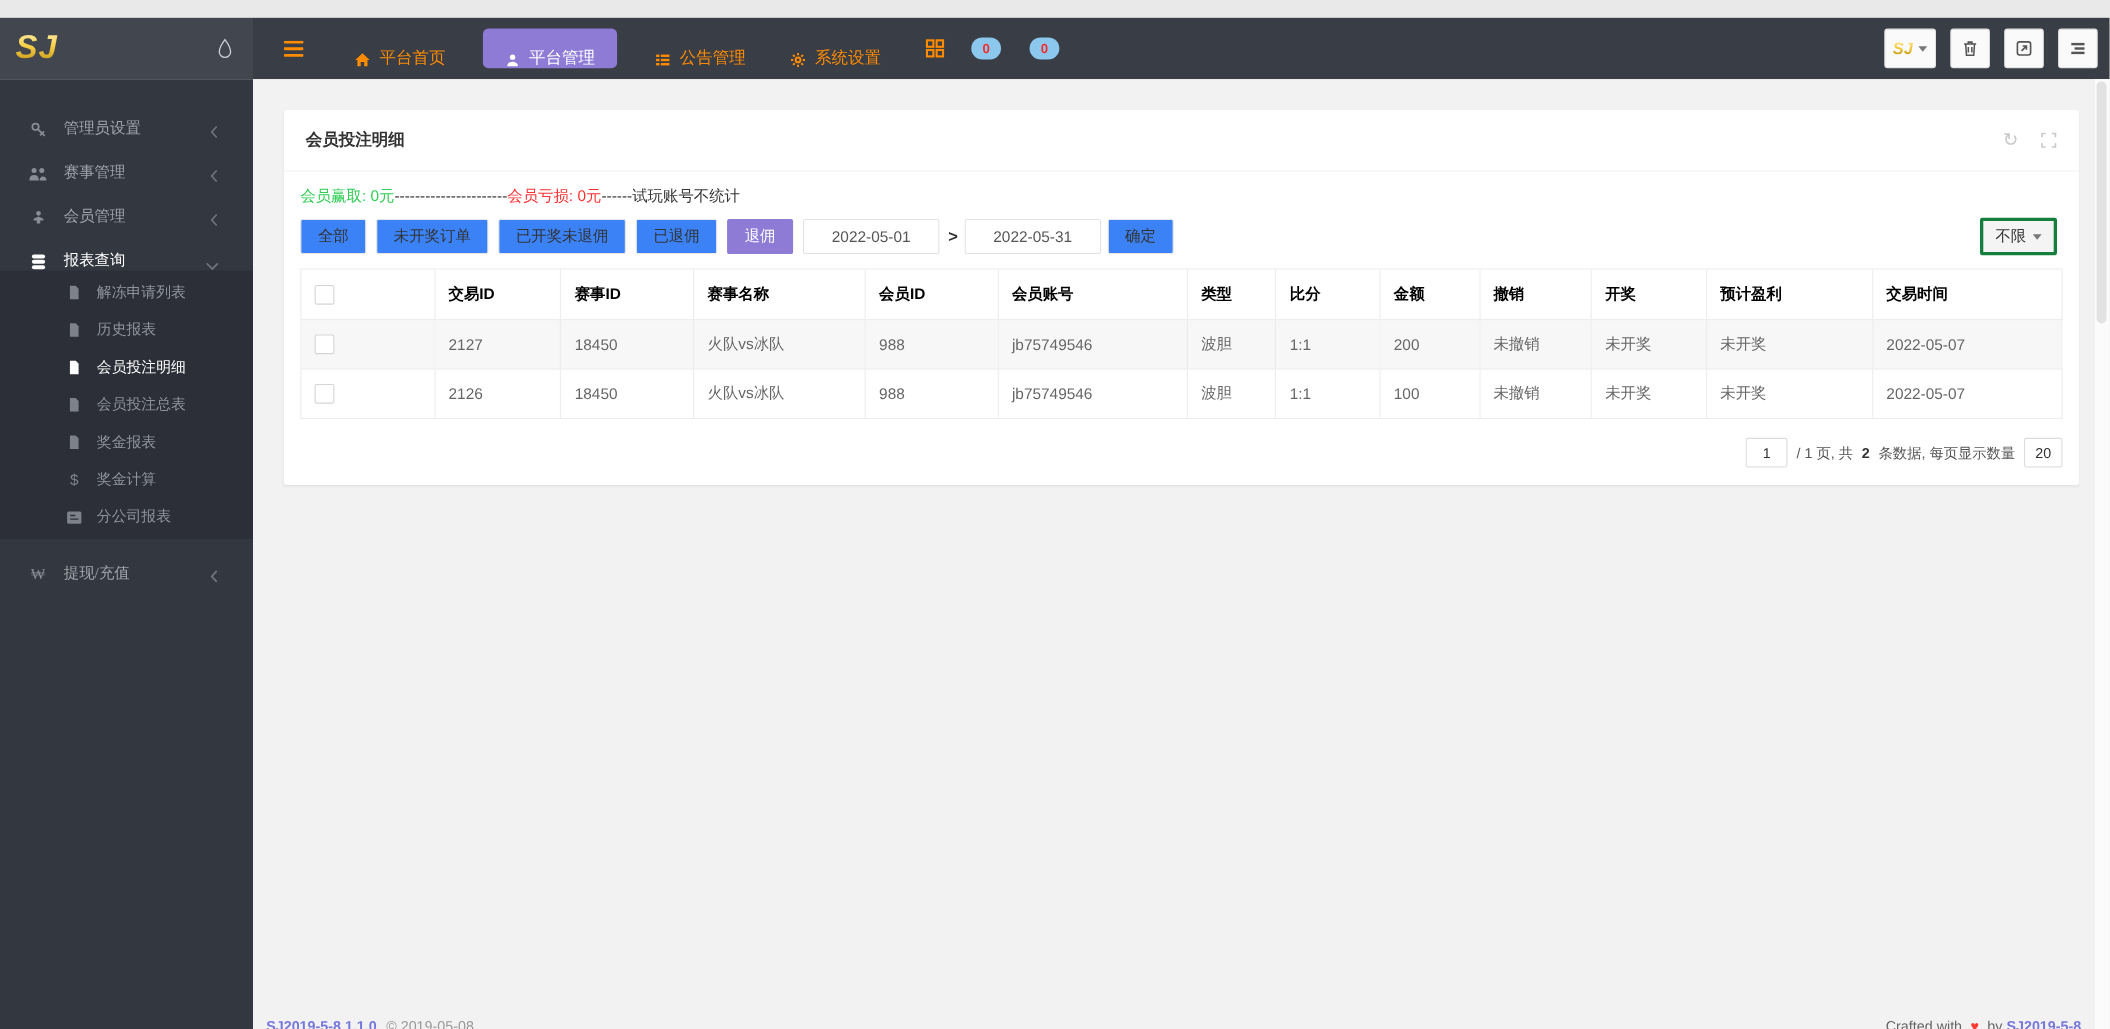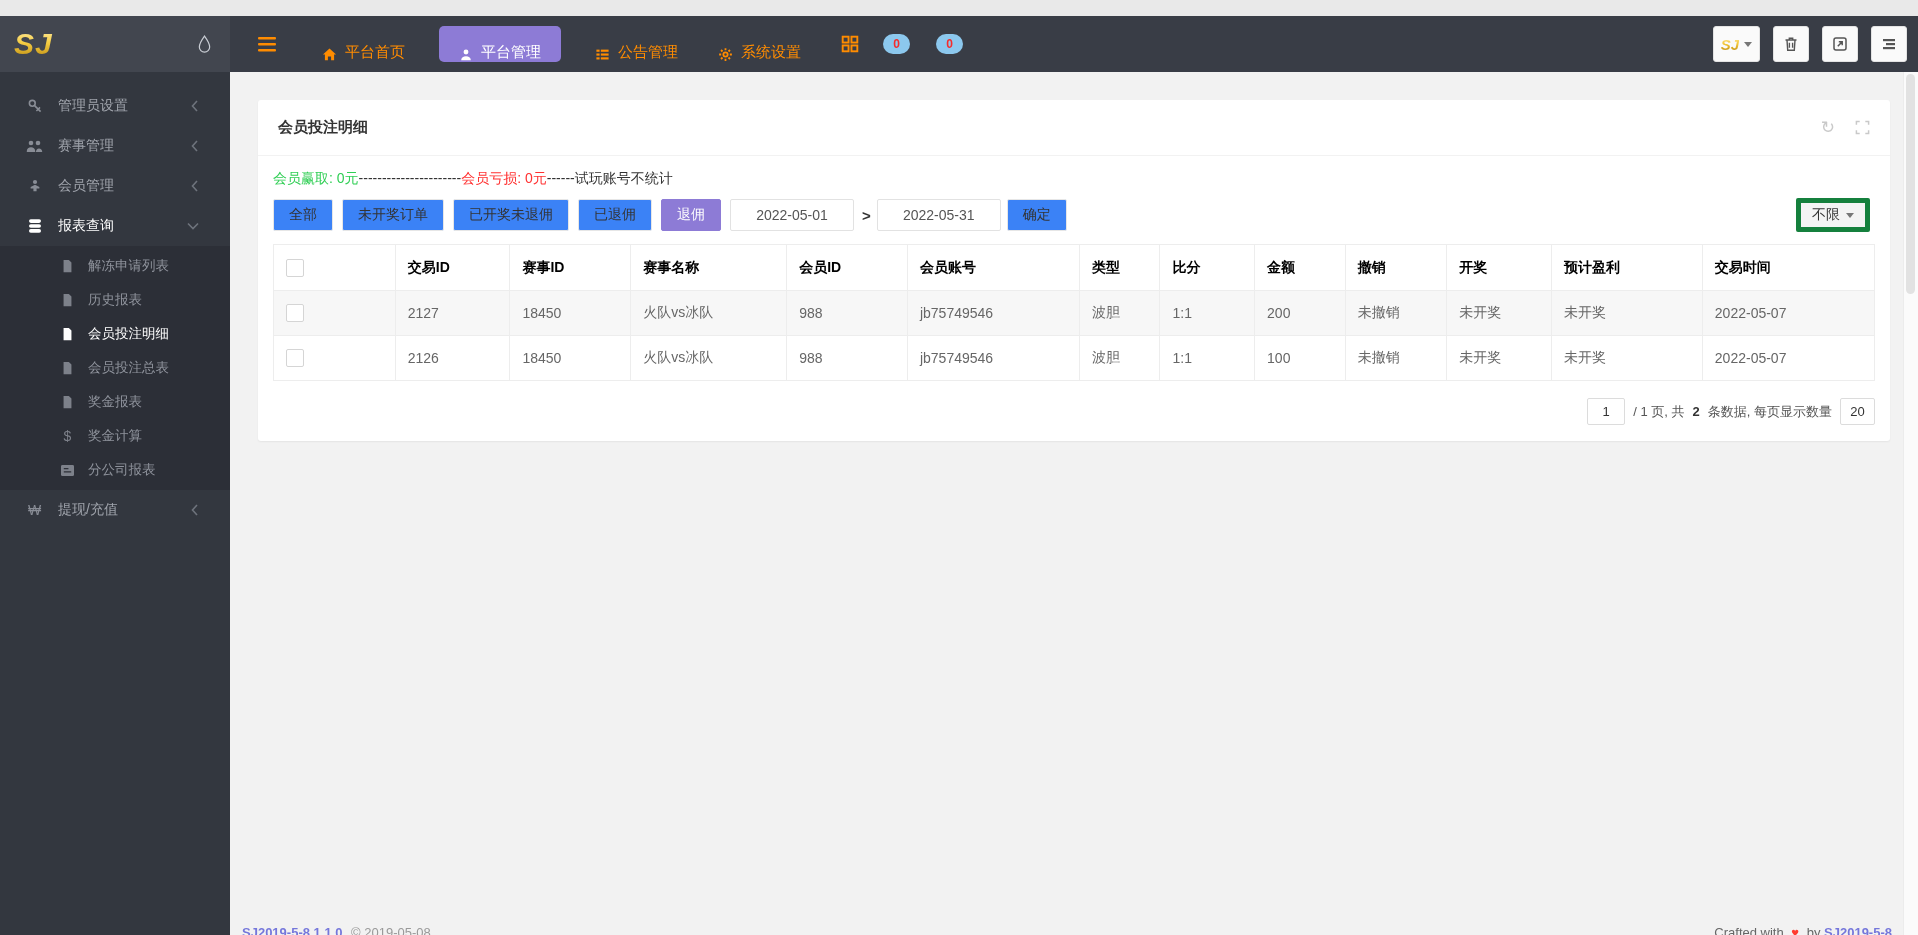--- a/index.html
+++ b/index.html
@@ -29,22 +29,22 @@
     display:inline-flex; align-items:center; justify-content:center; cursor:pointer; padding:0 7px; }
   .tb-logo { font-style:italic; font-weight:800; font-size:15px;
     background:linear-gradient(180deg,#FFE9A8,#F5C93C 45%,#B8860B);
     -webkit-background-clip:text; background-clip:text; color:transparent; margin-right:5px; }
   .caret { width:0; height:0; border-left:4px solid transparent; border-right:4px solid transparent;
     border-top:5px solid #777; display:inline-block; }
 
   
   .layout { display:flex; height:879px; }
   .sidebar { width:230px; background:#33373F; padding-top:14px; flex-shrink:0; }
-  .side-item { height:40px; display:flex; align-items:center; padding:0 31px 0 26px; color:#A0A4AC;
-    font-size:14px; cursor:pointer; }
+  .side-item { height:40px; display:flex; align-items:flex-end; padding:0 31px 0 26px; color:#A0A4AC;
+    font-size:14px; cursor:pointer;font-family:Liberation Serif, serif; }
   .side-item .s-ic { width:17px; display:flex; justify-content:center; margin-right:15px; color:#898D96; }
   .side-item .chev { margin-left:auto; color:#6E737C; display:flex; }
   .side-item.active { color:#FFFFFF; }
   .side-item.active .s-ic { color:#FFFFFF; }
   .submenu { background:#2C2F37; padding:3px 0; }
   .sub-item { height:34px; display:flex; align-items:center; padding:0 12px 0 60px; color:#8F939C;
     font-size:13.5px; cursor:pointer; }
   .sub-item .s-ic { width:15px; display:flex; justify-content:center; margin-right:13px; color:#7D818A; }
   .sub-item.active { color:#FFFFFF; }
   .sub-item.active .s-ic { color:#FFFFFF; }
@@ -65,21 +65,21 @@
   .stats .dark { color:#333333; }
 
   .filter-row { display:flex; align-items:center; margin-top:10px; }
   .f-btn { height:32px; padding:0 15px; margin-right:9px; background:#3b82f6; border:1px solid #E6E6E6;
     border-radius:2px; font-size:14px; color:#333; cursor:pointer; font-family:inherit; }
   .f-btn.active { background:#8D7BD6; border-color:#8D7BD6; color:#FFFFFF; }
   .date-input { width:124px; height:32px; border:1px solid #E2E2E2; border-radius:2px; text-align:center;
     font-size:14px; color:#555; margin-right:6px; font-family:inherit; }
   .date-sep { font-size:15px; font-weight:bold; color:#333; margin:0 6px 0 2px; cursor:pointer; }
   .right-group { margin-left:auto; display:flex; align-items:center; }
-  .dd-btn { height:34px; padding:0 11px; background:#F4F4F4; border:5px solid #15803d; border-radius:2px;
+  .dd-btn { height:34px; padding:0 11px; background:#F4F4F4; border:3px solid #15803d; border-radius:2px;
     font-size:14px; color:#333; display:flex; align-items:center; gap:6px; cursor:pointer; margin-right:5px; font-family:inherit; }
   .search-input { width:240px; height:34px; border:1px solid #E3E3E3; border-radius:2px; padding:0 12px;
     font-size:14px; color:#555; font-family:inherit; }
   .search-input::placeholder { color:#B5B9BF; }
 
   table.grid { width:100%; border-collapse:collapse; table-layout:fixed; margin-top:12px;
     border-left:1px solid #EDEDED; border-top:1px solid #EDEDED; }
   table.grid th, table.grid td { border-right:1px solid #EDEDED; border-bottom:1px solid #EDEDED;
     font-size:14px; text-align:left; padding:0 12px; height:45px; overflow:hidden; white-space:nowrap; }
   table.grid th { color:#000000; font-weight:bold; height:46px; background:#FFFFFF; }

